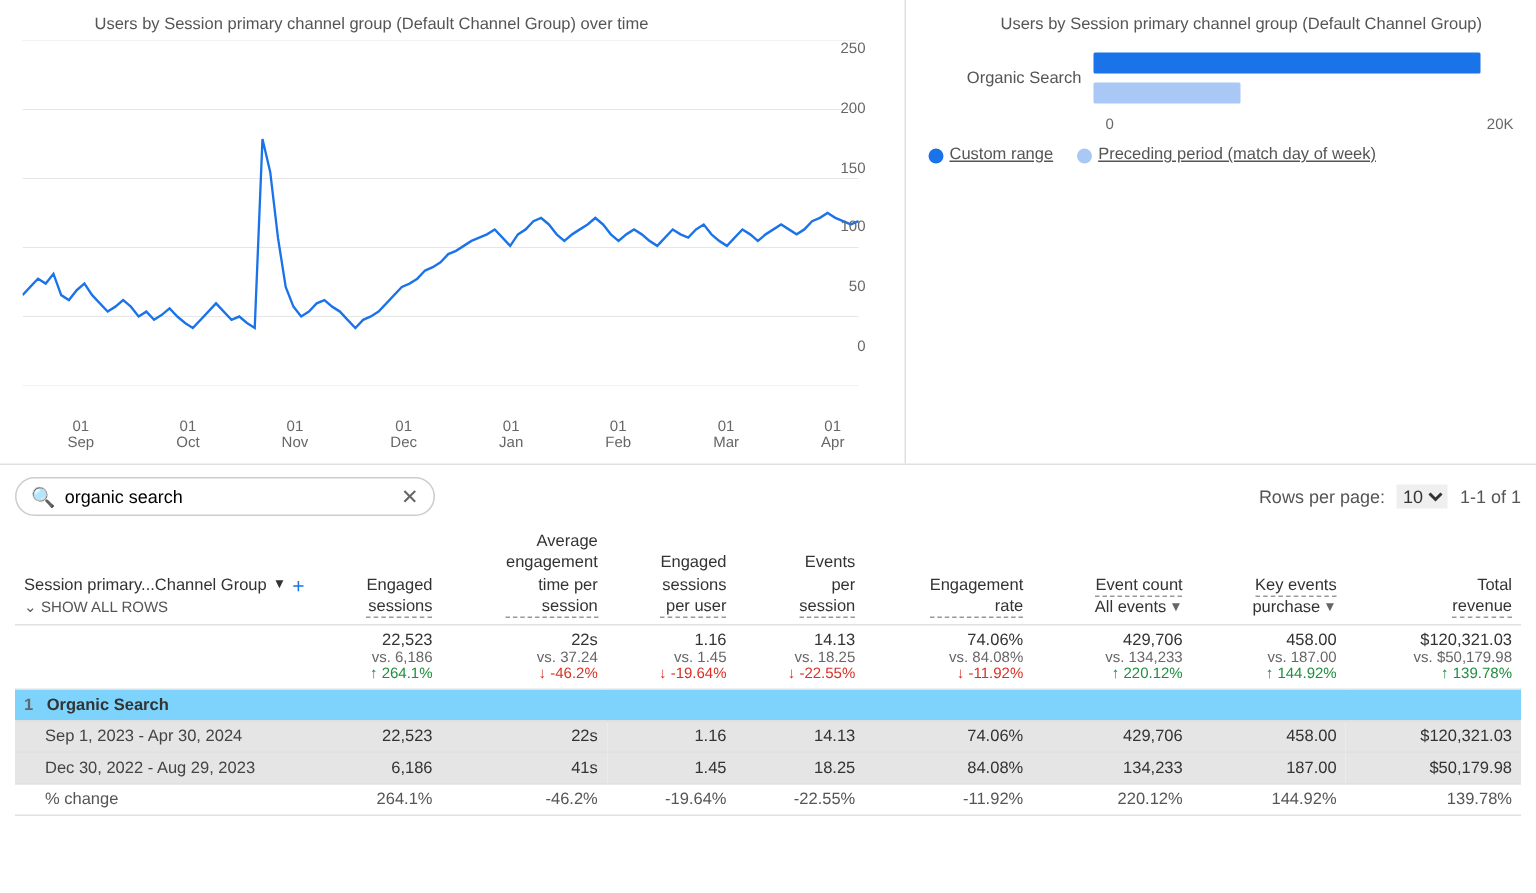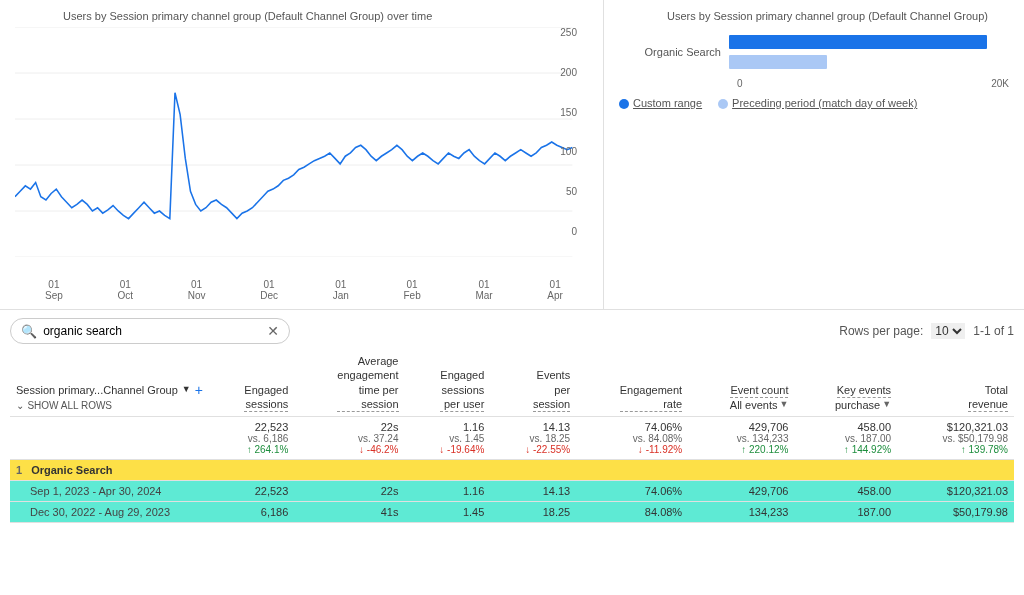--- a/index.html
+++ b/index.html
@@ -56,21 +56,21 @@
     .row-summary .compare-val { color: #666; font-size: 10px; }
     .row-summary .change-up { color: #1e8e3e; font-size: 10px; }
     .row-summary .change-down { color: #d93025; font-size: 10px; }
 
     .dimension-header { display: flex; align-items: center; gap: 4px; }
     .plus-btn { color: #1a73e8; font-size: 14px; cursor: pointer; }
     .show-all-rows { font-size: 10px; color: #555; display: flex; align-items: center; gap: 3px; cursor: pointer; }
     .chevron-icon { font-size: 10px; }
 
     .group-row td { background: #fff; font-weight: 600; font-size: 11px; }
-    .sub-row td { background: #5eead4; font-size: 11px; }
+    .sub-row td { background: #e5e5e5; font-size: 11px; }
     .sub-row td:first-child { padding-left: 20px; font-size: 11px; color: #444; }
     .percent-row td { font-size: 11px; color: #555; }
     .percent-row td:first-child { padding-left: 20px; font-style: normal; }
     .filter-arrow { font-size: 9px; color: #666; }
   </style>
 </head>
 <body>
 
 <div class="top-section">
 
@@ -258,21 +258,21 @@
           <div class="change-up">↑ <span>144.92%</span></div>
         </td>
         <td>
           <div class="main-val">$120,321.03</div>
           <div class="compare-val">vs. $50,179.98</div>
           <div class="change-up">↑ <span>139.78%</span></div>
         </td>
       </tr>
 
       <tr class="group-row">
-        <td colspan="9" style="background:#fde047; padding: 4px 6px;">
+        <td colspan="9" style="background:#7dd3fc; padding: 4px 6px;">
           <span style="margin-right:6px; color:#666;">1</span>
           <strong>Organic Search</strong>
         </td>
       </tr>
 
       <tr class="sub-row">
         <td style="padding-left:20px;">Sep 1, 2023 - Apr 30, 2024</td>
         <td>22,523</td>
         <td>22s</td>
         <td>1.16</td>
@@ -288,15 +288,26 @@
         <td>6,186</td>
         <td>41s</td>
         <td>1.45</td>
         <td>18.25</td>
         <td>84.08%</td>
         <td>134,233</td>
         <td>187.00</td>
         <td>$50,179.98</td>
       </tr>
 
+      <tr class="percent-row">
+        <td style="padding-left:20px;">% change</td>
+        <td>264.1%</td>
+        <td>-46.2%</td>
+        <td>-19.64%</td>
+        <td>-22.55%</td>
+        <td>-11.92%</td>
+        <td>220.12%</td>
+        <td>144.92%</td>
+        <td>139.78%</td>
+      </tr>
     </tbody>
   </table>
 </div>
 
 </body></html>

